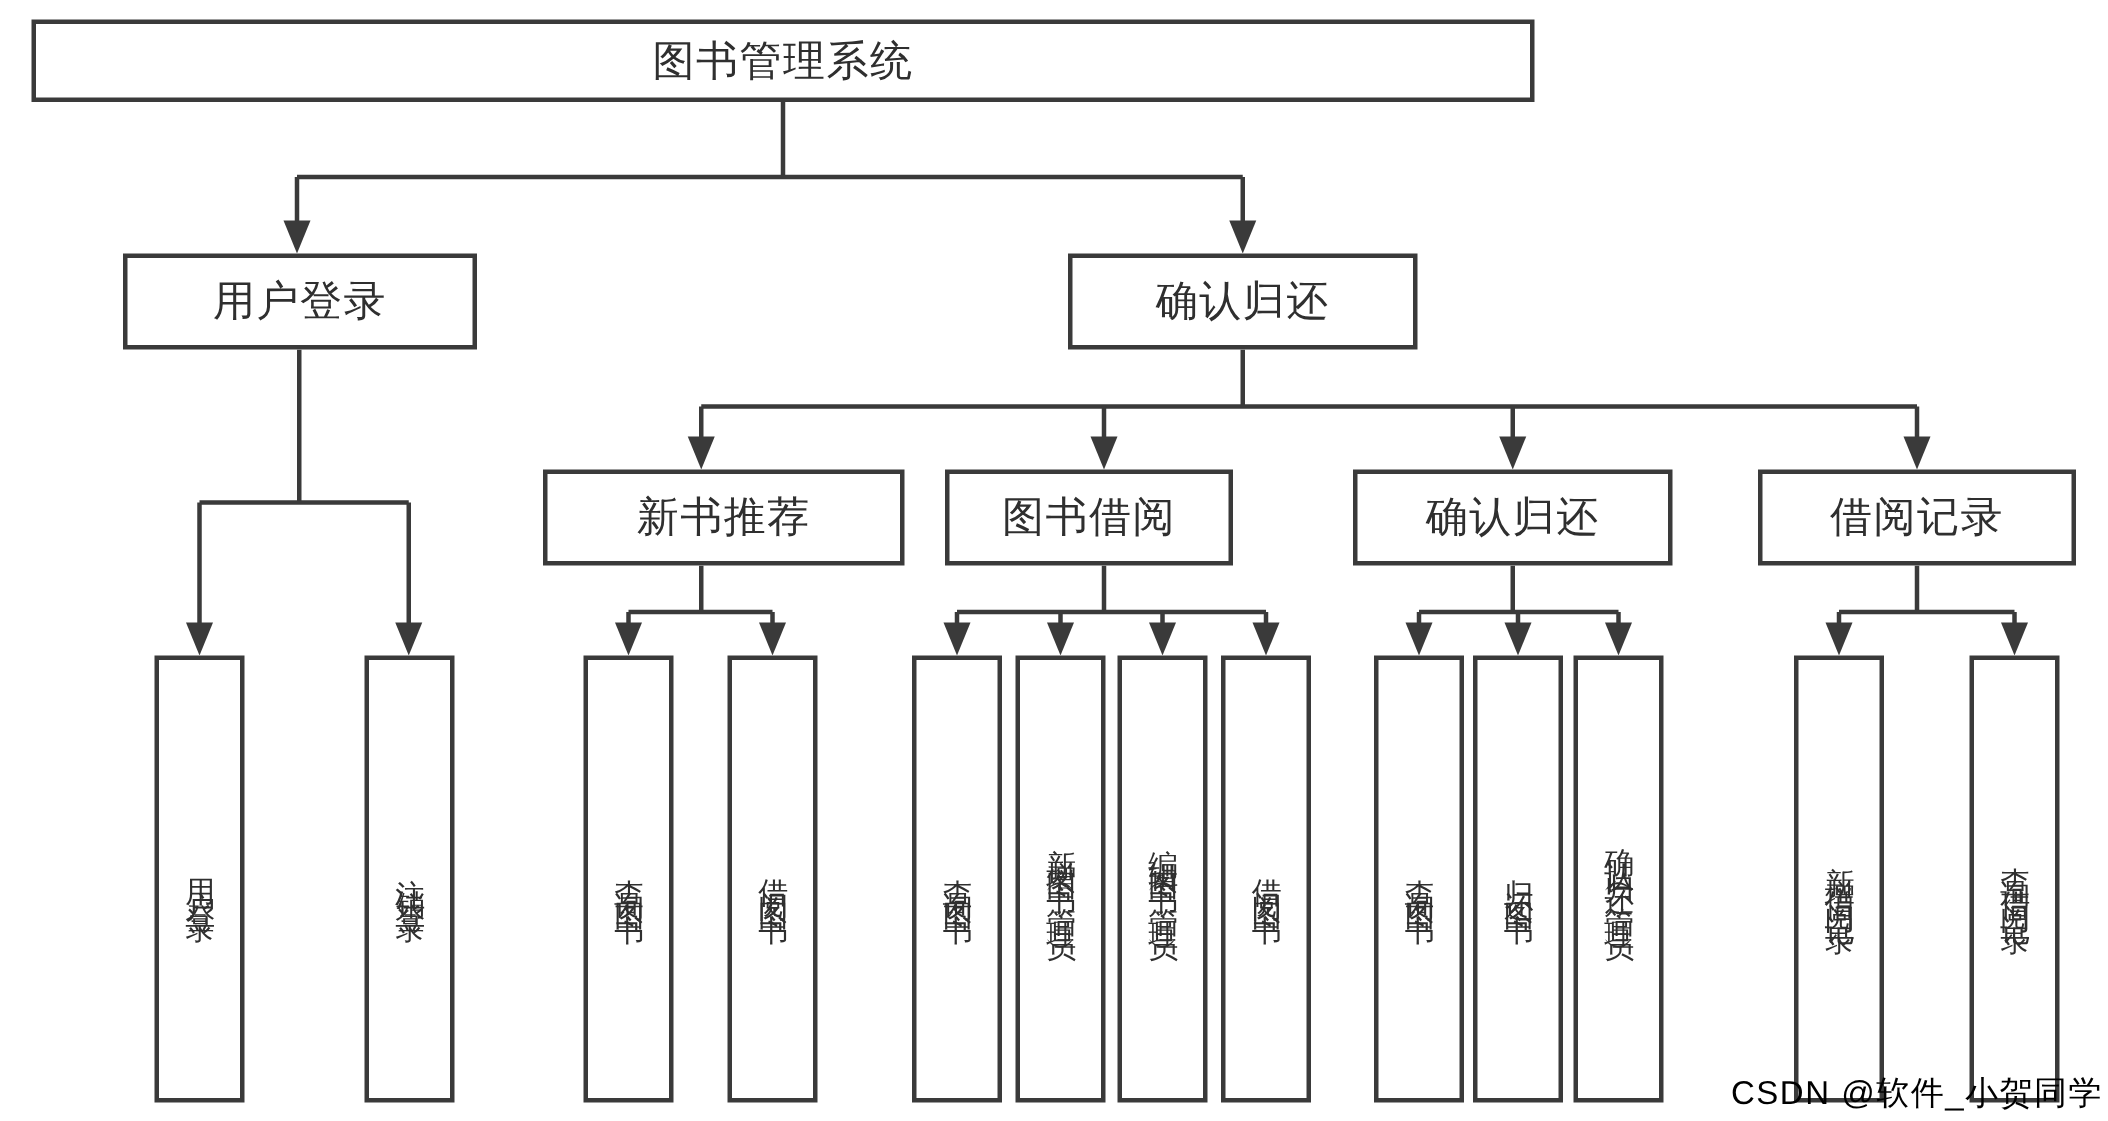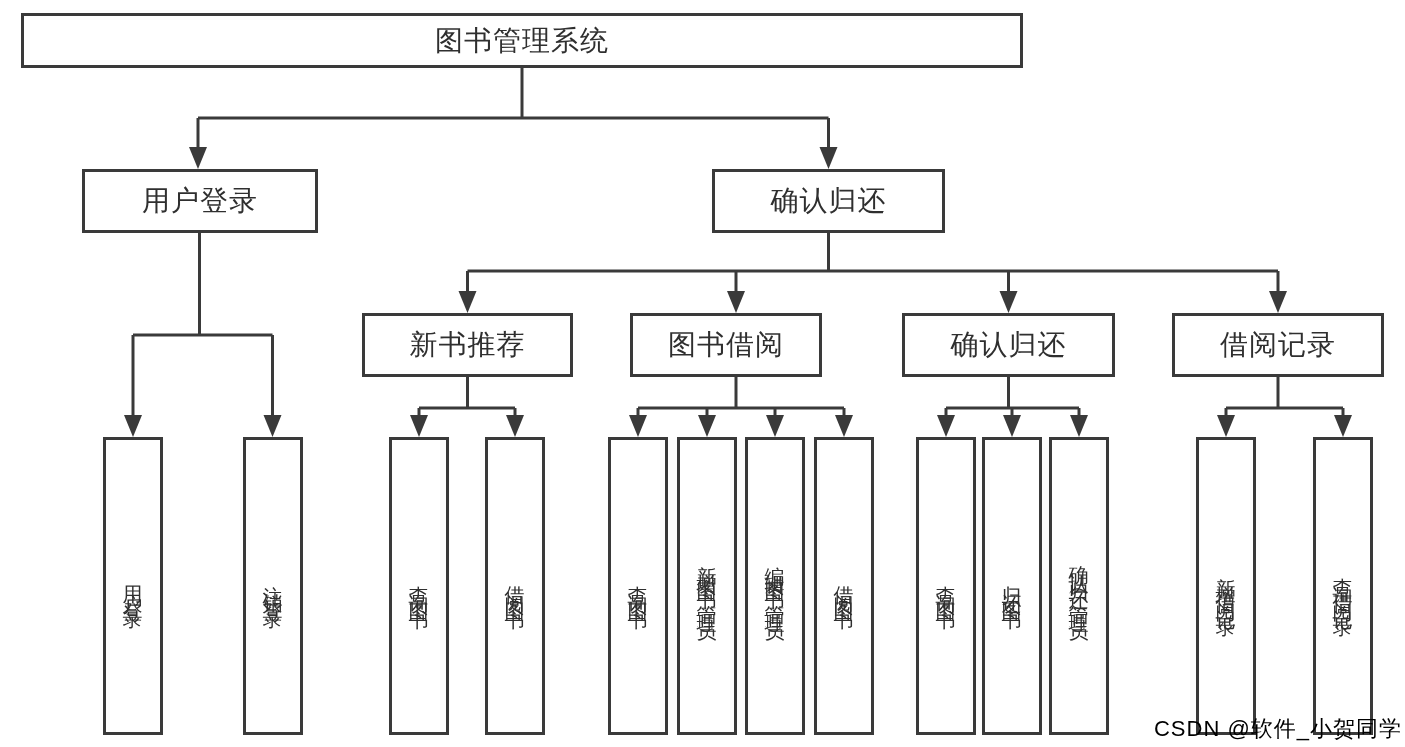--- a/index.html
+++ b/index.html
@@ -140,21 +140,21 @@
     <span>图书管理系统</span>
   </div>
 
   <div class="node h" style="left:82px; top:169px; width:236px; height:64px;">
     <span>用户登录</span>
   </div>
   <div class="node h" style="left:712px; top:169px; width:233px; height:64px;">
     <span>确认归还</span>
   </div>
 
-  <div class="node h" style="left:362px; top:313px; width:211px; height:64px;">
+  <div class="node h" style="left:362px; top:313px; width:241px; height:64px;">
     <span>新书推荐</span>
   </div>
   <div class="node h" style="left:630px; top:313px; width:192px; height:64px;">
     <span>图书借阅</span>
   </div>
   <div class="node h" style="left:902px; top:313px; width:213px; height:64px;">
     <span>确认归还</span>
   </div>
   <div class="node h" style="left:1172px; top:313px; width:212px; height:64px;">
     <span>借阅记录</span>

